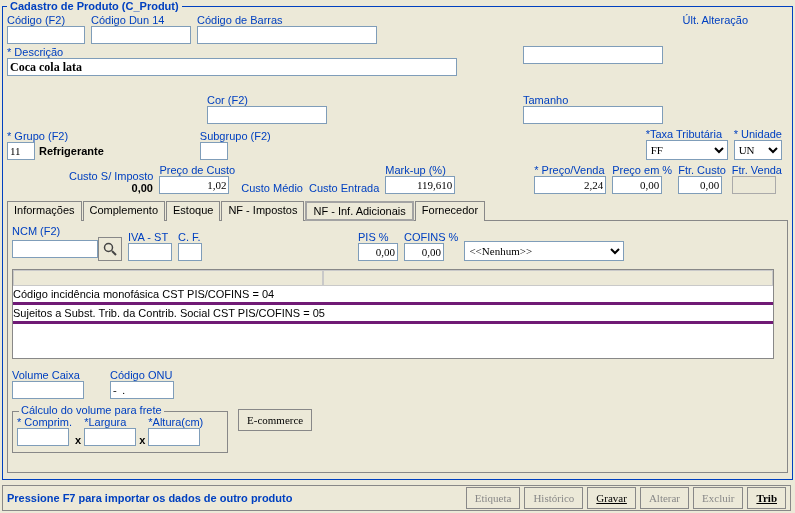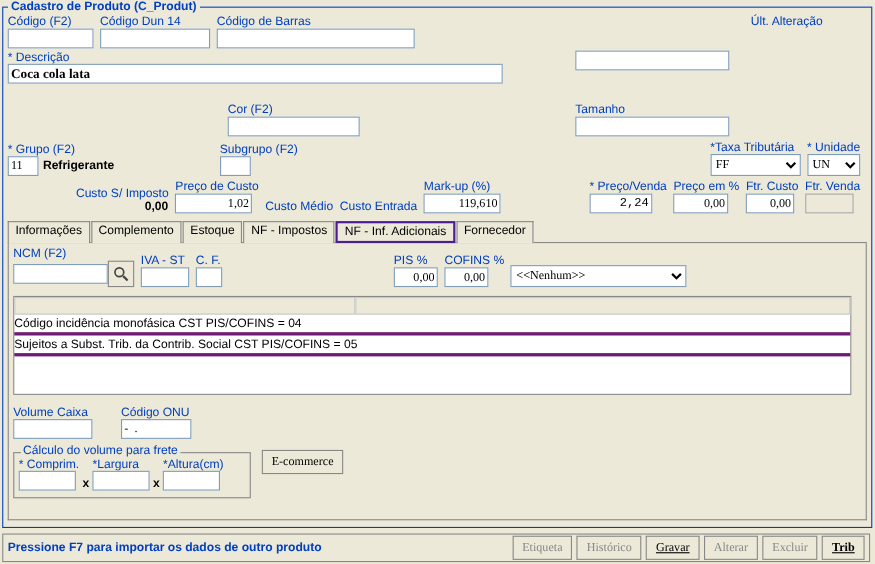--- a/index.html
+++ b/index.html
@@ -10,21 +10,21 @@
 .lbl-b{color:#000;font-size:11px;font-weight:bold}
 input.box{border:1px solid #7f9db9;background:#fff;height:18px;font:11px Tahoma;padding:0 2px;box-sizing:border-box}
 select.box{border:1px solid #7f9db9;background:#fff;height:20px;font:11px Tahoma;box-sizing:border-box}
 .ra{text-align:right}
 .main-fs{position:absolute;left:2px;top:0;width:791px;height:480px}
 .row{display:flex;align-items:flex-start}
 .field{display:flex;flex-direction:column;margin-right:6px}
 .small-btn{width:22px;height:22px;border:1px solid #888;background:#ece9d8;display:inline-flex;align-items:center;justify-content:center;cursor:pointer}
 .tabs{display:flex;border-bottom:1px solid #888;margin-top:6px}
 .tab{border:1px solid #888;border-bottom:none;background:#ece9d8;padding:2px 6px;margin-right:1px;cursor:pointer;position:relative;top:1px;font-size:11px}
-.tab.active{border:2px solid #4c1d95;background:#ece9d8;z-index:2}
+.tab.active{border:2px solid #a3a3a3;background:#ece9d8;z-index:2}
 .tabbody{border:1px solid #888;border-top:none;padding:4px;height:252px;box-sizing:border-box;position:relative}
 .listbox{border:1px solid #888;background:#fff;width:760px;height:88px;margin-top:8px}
 .listhdr{display:flex;height:16px}
 .listhdr div{border:1px solid #c9c9c9;background:#ece9d8;height:16px;box-sizing:border-box}
 .listrow{border-bottom:3px solid #701a75;padding:2px 0}
 .fs2{border:1px solid #888;padding:4px 4px 6px 4px;position:relative;margin-top:6px}
 .fs2 .cap{position:absolute;top:-8px;left:6px;background:#ece9d8;color:#0040c0;padding:0 2px;font-size:11px}
 .btn{border:1px solid #888;background:#ece9d8;height:22px;padding:0 8px;font:11px Tahoma;cursor:pointer}
 .btn.primary{font-weight:bold;text-decoration:underline}
 .footer{position:absolute;left:2px;bottom:2px;width:789px;height:26px;border:1px solid #888;background:#ece9d8;display:flex;align-items:center;justify-content:space-between;padding:0 4px;box-sizing:border-box}
@@ -126,21 +126,21 @@
           <span class="lbl">Custo Entrada</span>
     <span style="width:60px;display:inline-block"></span>
         </div>
   <div class="field">
           <span class="lbl">Mark-up (%)</span>
     <input class="box ra" style="width: 70px;" value="119,610">
         </div>
   <div style="flex:1"></div>
   <div class="field">
           <span class="lbl">* Preço/Venda</span>
-    <input class="box ra" style="width: 57px; font-family: Liberation Mono, monospace;" value="2,24">
+    <input class="box ra" style="width: 72px;" value="2,24">
         </div>
   <div class="field">
           <span class="lbl">Preço em %</span>
     <input class="box ra" style="width: 50px;" value="0,00">
         </div>
   <div class="field">
           <span class="lbl">Ftr. Custo</span>
     <input class="box ra" style="width: 44px;" value="0,00">
         </div>
   <div class="field">

